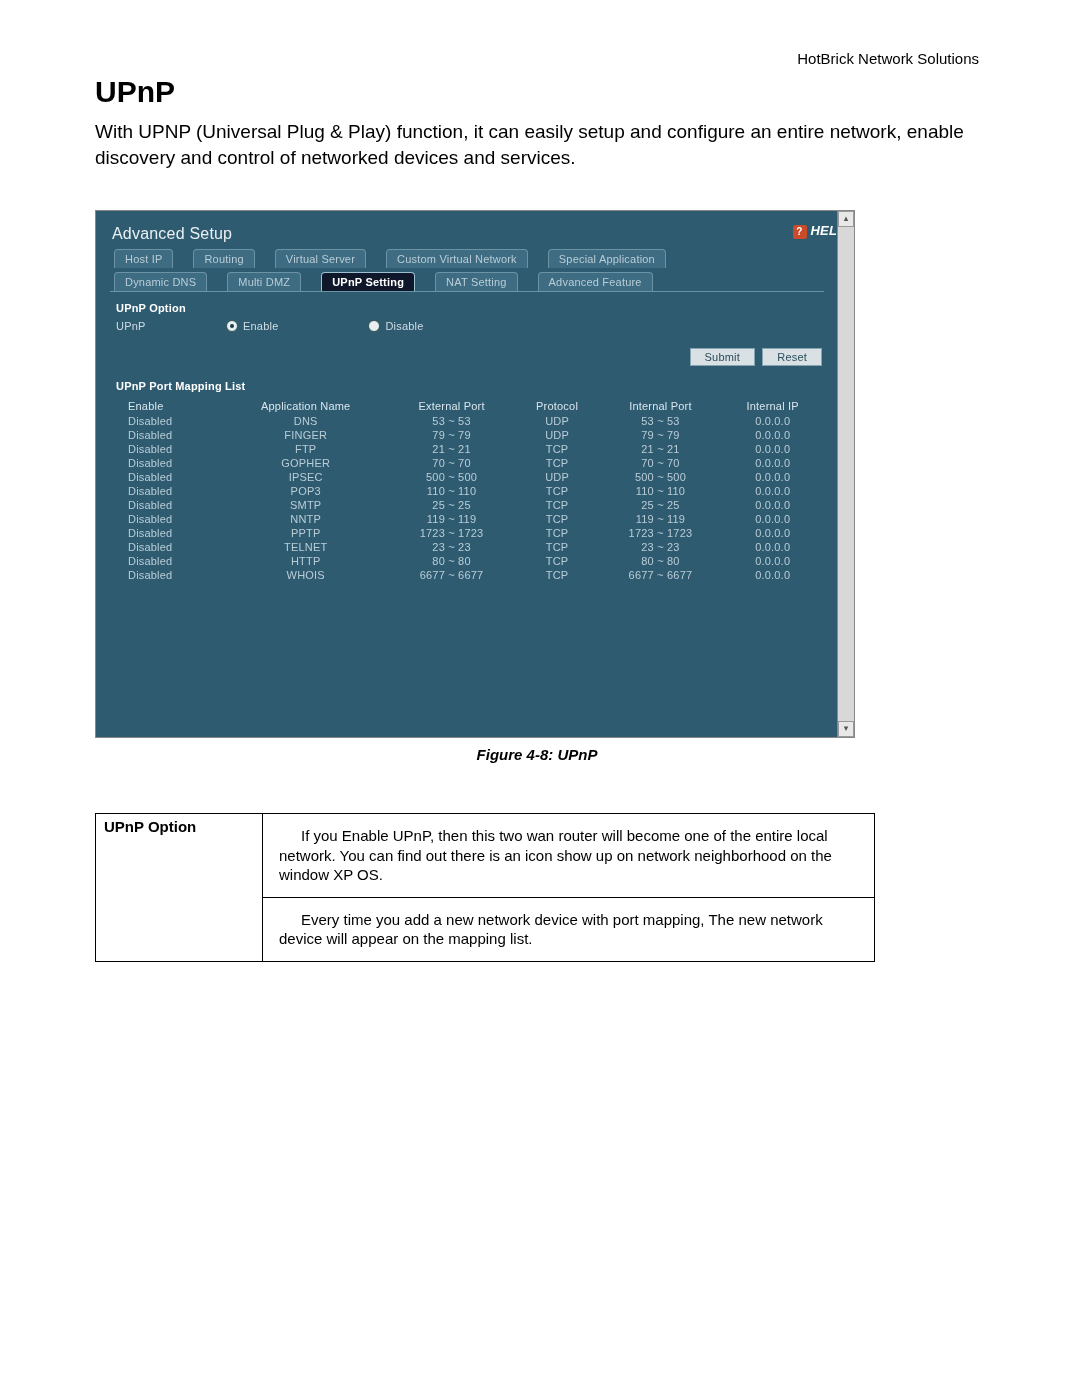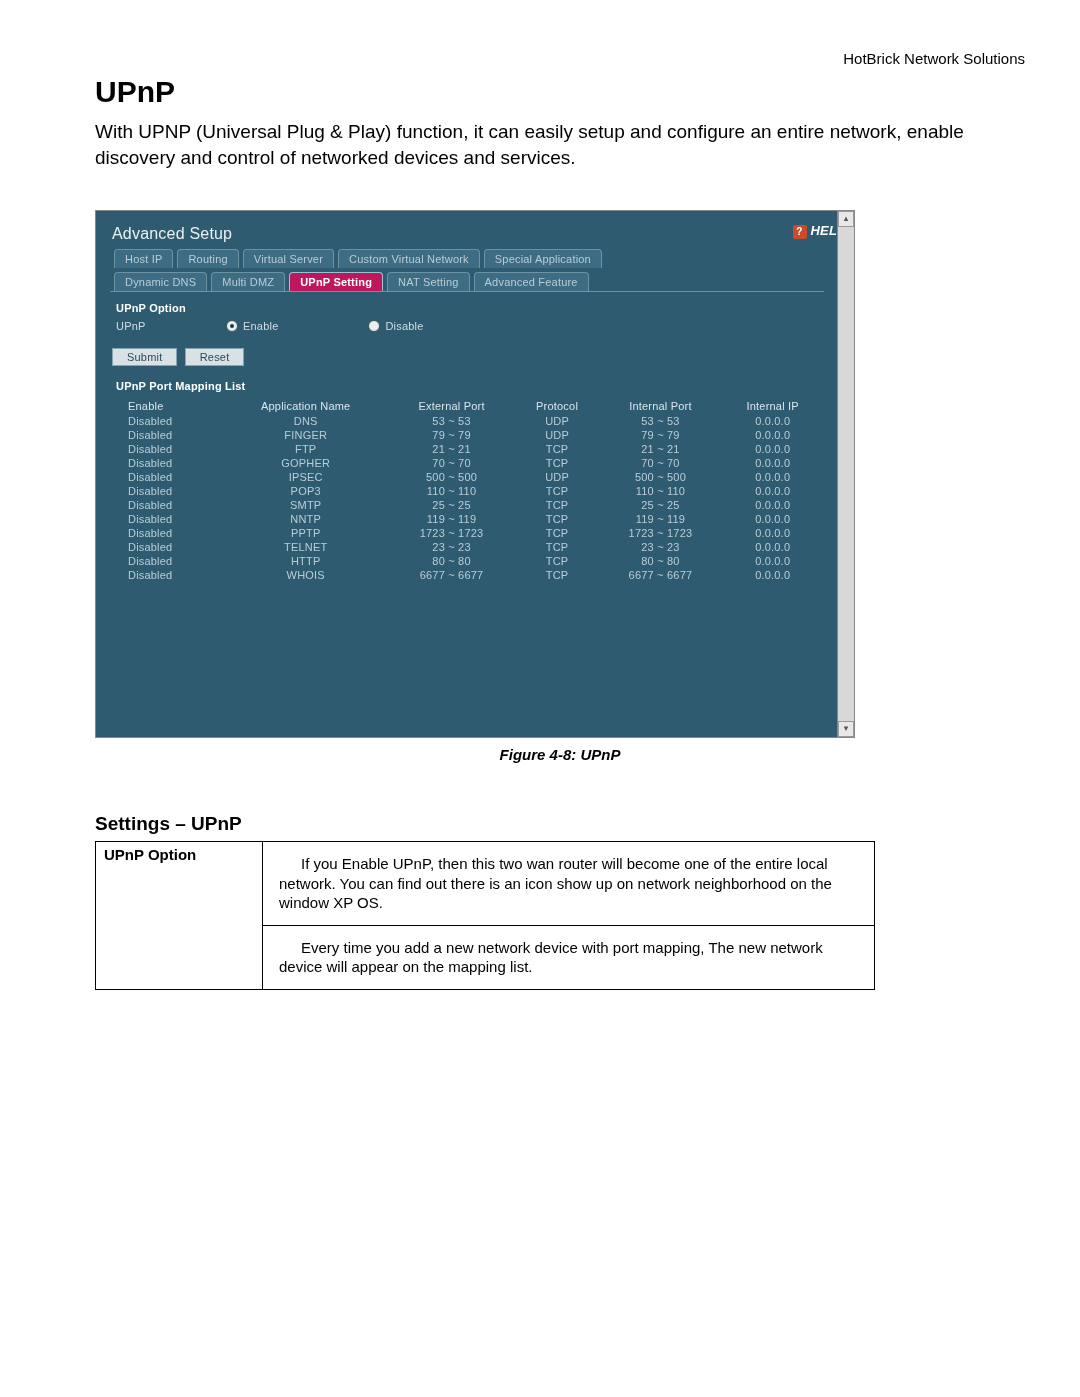--- a/index.html
+++ b/index.html
@@ -5,21 +5,21 @@
   body {
     margin: 0;
     padding: 0;
     background: #fff;
     font-family: Arial, Helvetica, sans-serif;
     font-size: 15px;
     color: #000;
     width: 1080px;
   }
   .page {
-    padding: 50px 55px 40px 95px;
+    padding: 50px 101px 40px 95px;
     box-sizing: border-box;
     position: relative;
     min-height: 1397px;
   }
   .brand {
     text-align: right;
     font-size: 15px;
     margin-bottom: 8px;
   }
   h1.title {
@@ -84,34 +84,34 @@
     width:14px;height:14px;
     background:#c94b2a;
     color:#fff; font-style: normal; font-weight:bold;
     text-align:center; line-height:14px;
     font-size:10px;
     margin-right:4px;
     border-radius:2px;
   }
 
   
-  .tabrow { display:flex; gap:4px; padding-left:4px;}
+  .tabrow { display:flex; gap:20px; padding-left:4px;}
   .tabrow.low { margin-top:4px;}
   .tab {
     background:#3e6c83;
     border:1px solid #6a93a6;
     border-bottom:none;
     color:#b9cdd6;
     font-size:11px;
     padding:3px 10px;
     border-top-left-radius:4px;
     border-top-right-radius:4px;
   }
   .tab.active {
-    background:#be185d;
+    background:#0f172a;
     color:#fff;
     font-weight:bold;
     border-color:#9cc1d2;
   }
   .tab-hr {
     border-top:1px solid #6a93a6;
     margin:0 0 10px 0;
   }
 
   .section-label {
@@ -125,21 +125,21 @@
   }
   .radio-row .lbl { width:110px; }
   .radio-row label { margin-right:90px; display:flex; align-items:center; gap:5px;}
   .radio-dot {
     width:10px;height:10px;border-radius:50%;
     background:#e9eef1;border:1px solid #355;
     display:inline-flex;align-items:center;justify-content:center;
   }
   .radio-dot.sel::after{content:"";width:4px;height:4px;border-radius:50%;background:#1a3c4a;}
 
-  .btnrow { text-align:left; margin:16px 0 14px;}
+  .btnrow { text-align:right; margin:16px 0 14px;}
   .btn {
     display:inline-block;
     background:#d9e1e4;
     color:#2a4c5b;
     border:1px solid #86a5b3;
     font-size:11px;
     padding:2px 14px;
     margin:0 2px;
   }
 
@@ -364,21 +364,20 @@
     </div>
 
     <div class="scroll-gutter">
       <div class="scroll-btn">▴</div>
       <div class="scroll-btn">▾</div>
     </div>
   </div>
 
   <div class="fig-caption">Figure 4-8: UPnP</div>
 
-  <h2 class="settings">Settings – UPnP</h2>
   <table class="spec">
     <tbody>
         <tr>
       <td class="k" rowspan="2">UPnP Option</td>
       <td class="v">
         <p class="para">If you Enable UPnP, then this two wan router will become one of the entire local network. You can find out there is an icon show up on network neighborhood on the window XP OS.</p>
       </td>
     </tr>
     <tr>
       <td class="v">

